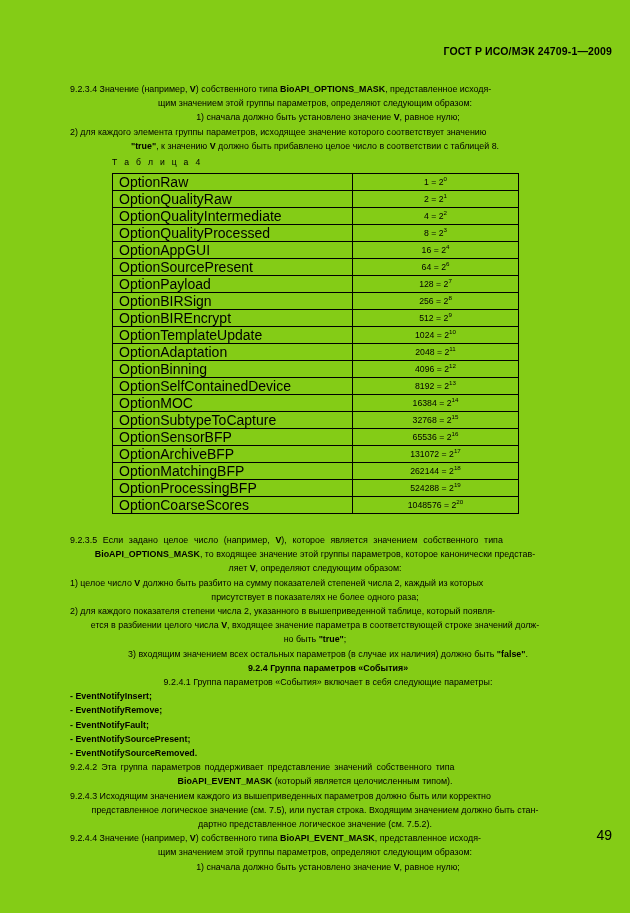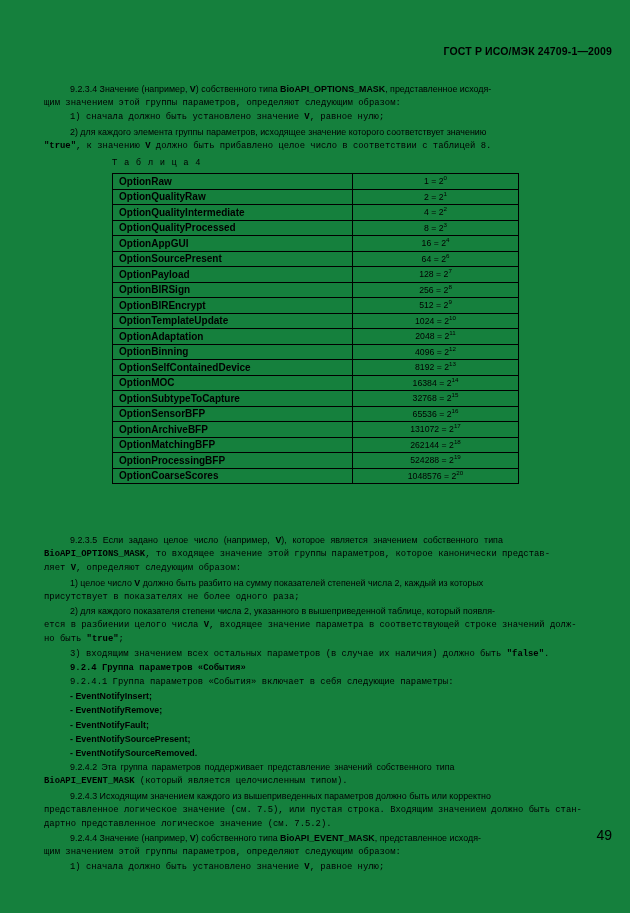--- a/index.html
+++ b/index.html
@@ -9,21 +9,21 @@
     background: #ffffff;
   }
   body {
     font-family: "Liberation Sans", sans-serif;
     color: #000000;
   }
   .page {
     position: relative;
     width: 630px;
     height: 913px;
-    background: #15803d;
+    background: #84cc16;
     overflow: hidden;
     box-sizing: border-box;
   }
 
   
   .doc-header {
     position: absolute;
     top: 45px;
     right: 18px;
     font-size: 10.5px;
@@ -39,21 +39,21 @@
     top: 82px;
     width: 542px;
   }
   p {
     margin: 0;
     font-size: 8.9px;
     line-height: 14.2px;
     text-align: justify;
     text-justify: inter-word;
   }
-  p.nojust { text-align: left; font-family: Liberation Mono, monospace; }
+  p.nojust { text-align: center; }
   .indent { text-indent: 26px; }
   .b { font-weight: bold; }
 
   
   .wide-just {
     text-align: justify;
     word-spacing: 1.6px;
   }
   .wide-just2 {
     text-align: justify;
@@ -75,22 +75,22 @@
     left: 112px;
     top: 173px;
     width: 406px;
     border-collapse: collapse;
     table-layout: fixed;
   }
   .opt-table td {
     border: 1px solid #000000;
     height: 15.5px;
     padding: 0 0 0 6px;
-    font-size: 10px;
-    font-weight: bold;
+    font-size: 14px;
+    font-weight: normal;
     vertical-align: middle;
     box-sizing: border-box;
   }
   .opt-table td.val {
     text-align: center;
     font-weight: normal;
     padding: 0;
     font-size: 8.7px;
   }
   .opt-table col.c-name { width: 240px; }

